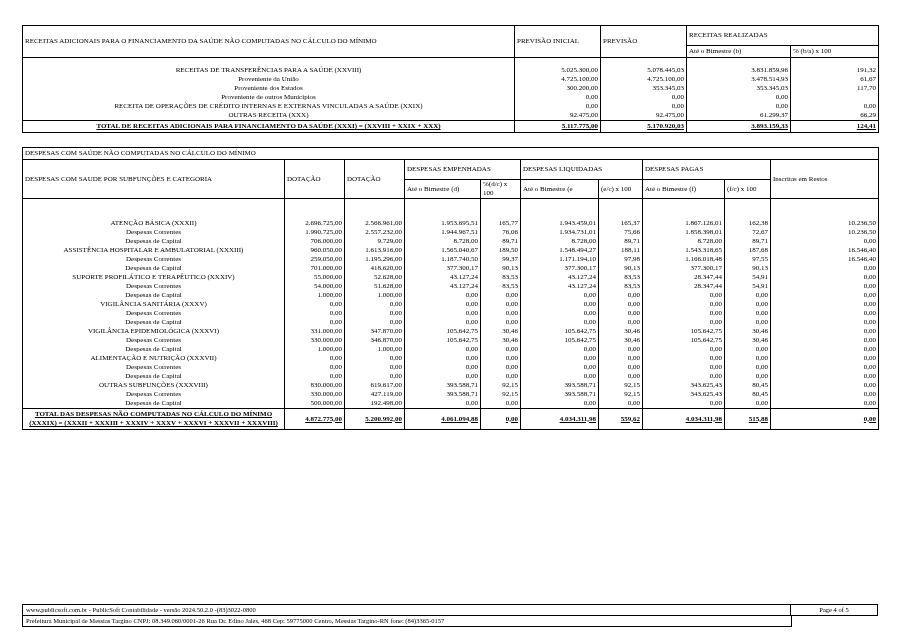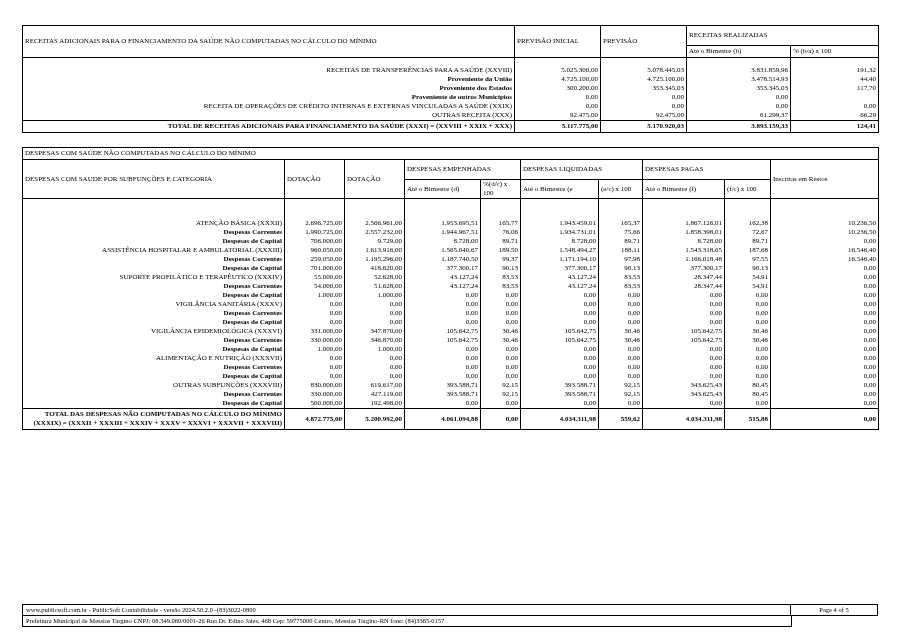--- a/index.html
+++ b/index.html
@@ -34,32 +34,33 @@
     text-align: left;
     vertical-align: middle;
     white-space: normal;
   }
   .tbl td { border-left: 1px solid #000; border-right: 1px solid #000; }
 
   .hdr-main { height: 20px; }
   .hdr-sub { height: 12px; }
   .band { height: 11px; }
 
-  .desc { text-align: right; }
+  .desc { text-align: center; }
   .num  { text-align: right; }
-  .indent { padding-left: 16px; font-weight: bold; }
+  .indent { padding-left: 16px; }
 
   .spacer-sm td { height: 8px; }
   .spacer-lg td { height: 20px; }
 
   tr.total td {
     font-weight: bold;
     border-top: 1px solid #000;
     padding-top: 1px;
     padding-bottom: 1px;
+    text-decoration: underline;
   }
   tr.total td.desc { white-space: normal; }
 
   #receitas-table { top: 25px; }
   #despesas-table { top: 147px; }
 
   .footer { position: absolute; left: 22px; top: 604px; width: 856px; }
   .footer-left {
     position: absolute; left: 0; top: 0; width: 768px;
     border: 1px solid #000; background: #fff;
@@ -115,21 +116,21 @@
           <td class="num">5.025.300,00</td>
           <td class="num">5.078.445,03</td>
           <td class="num">3.831.859,96</td>
           <td class="num">191,32</td>
         </tr>
         <tr>
           <td class="desc indent">Proveniente da União</td>
           <td class="num">4.725.100,00</td>
           <td class="num">4.725.100,00</td>
           <td class="num">3.478.514,93</td>
-          <td class="num">44,40</td>
+          <td class="num">61,67</td>
         </tr>
         <tr>
           <td class="desc indent">Proveniente dos Estados</td>
           <td class="num">300.200,00</td>
           <td class="num">353.345,03</td>
           <td class="num">353.345,03</td>
           <td class="num">117,70</td>
         </tr>
         <tr>
           <td class="desc indent">Proveniente de outros Municípios</td>

